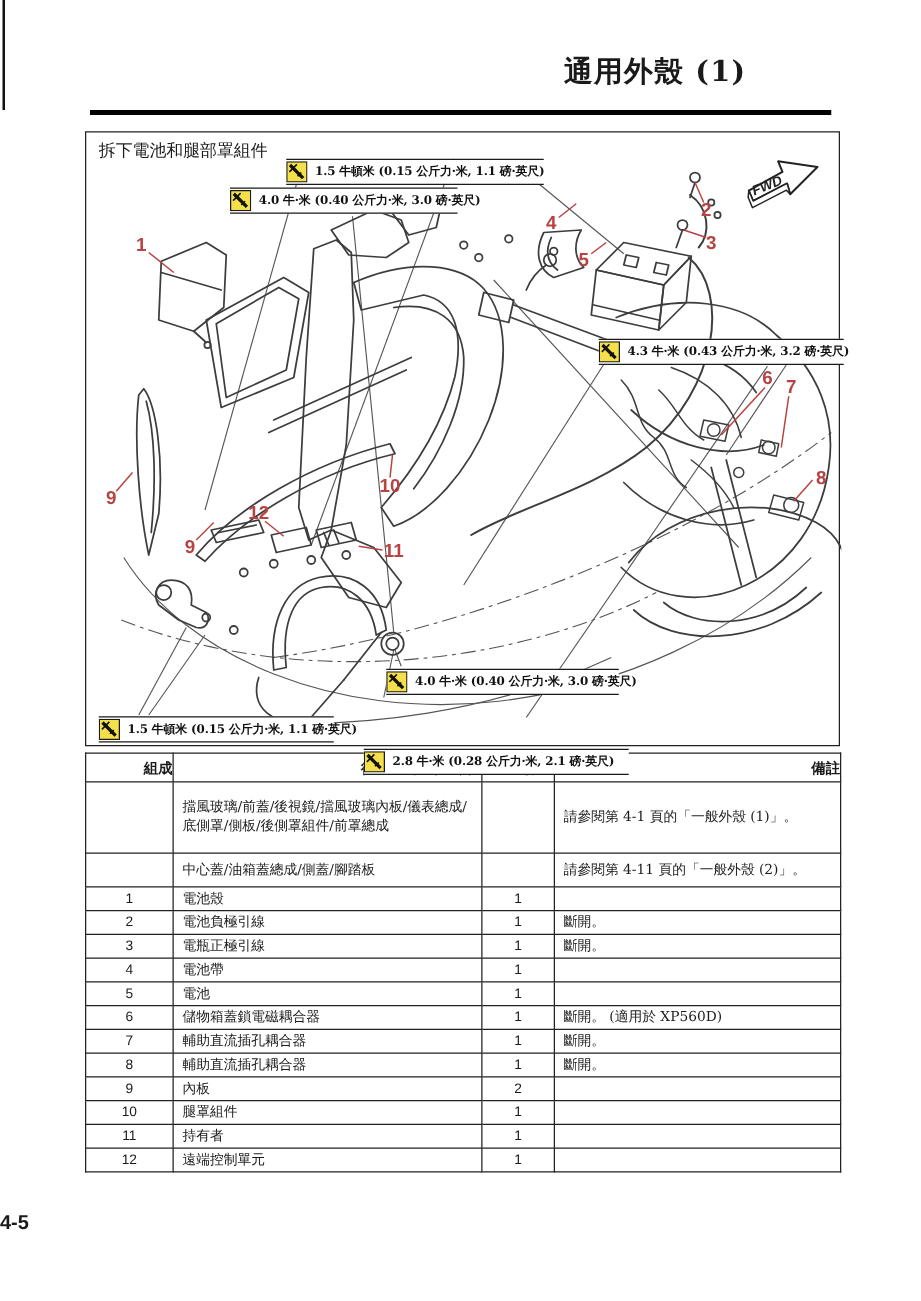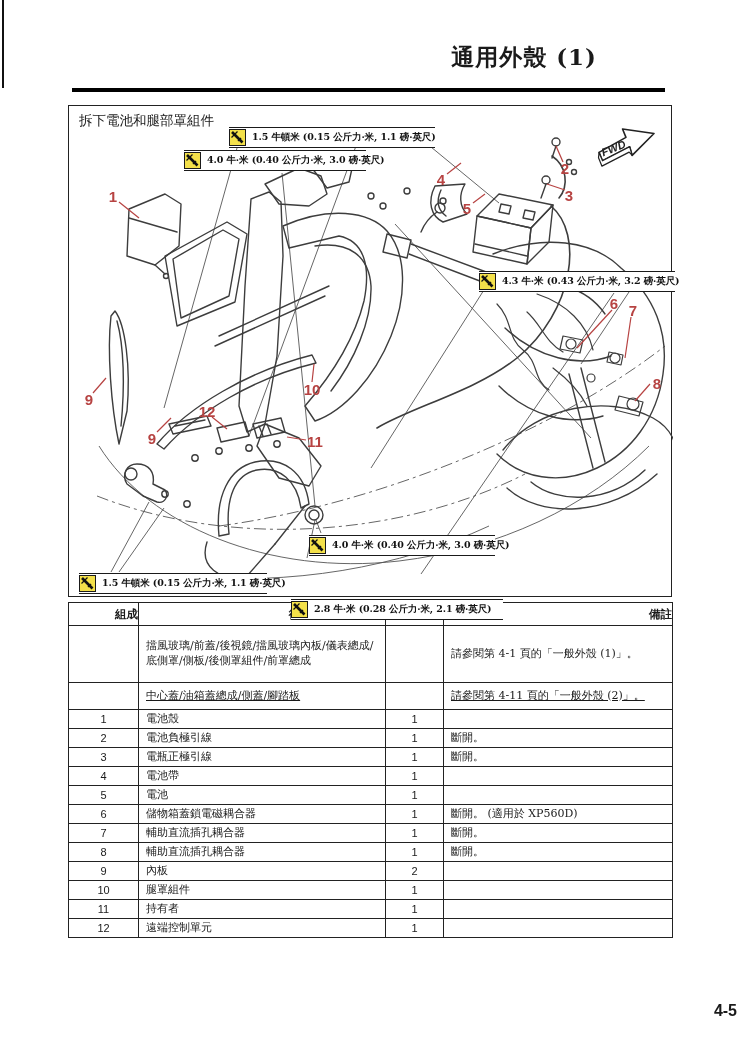--- a/index.html
+++ b/index.html
@@ -45,28 +45,27 @@
     position:absolute; left:68px; top:602px; width:604px;
     border-collapse:collapse; table-layout:fixed;
     font-size:11px;
   }
   table.parts th, table.parts td {
     border:1px solid #222; vertical-align:middle; overflow:hidden;
   }
   table.parts th { height:23px; font-size:11.5px; font-weight:bold; text-align:right; }
   table.parts td { height:19px; line-height:1.35; }
   tr.tall td { height:57px; }
-  tr.mid td { height:27px;text-decoration:underline; }
+  tr.mid td { height:27px; }
   td.c-no, td.c-qty { text-align:center; font-family:"Liberation Sans","DejaVu Sans",sans-serif; font-size:11px; }
   td.c-part, td.c-note { padding-left:7px; padding-right:4px; }
 
   .pagenum {
-    position:absolute; left:0; top:970px; width:737px; text-align:right;
+    position:absolute; left:0; top:970px; width:737px; text-align:left;
     font:bold 16px "Liberation Sans","DejaVu Sans",sans-serif;
-    margin-top:32px;
   }
 </style>
 </head>
 <body>
 
 <div class="scan-edge"></div>
 
 <div class="hdr-title">通用外殼 (1)</div>
 <div class="hdr-rule"></div>
 

